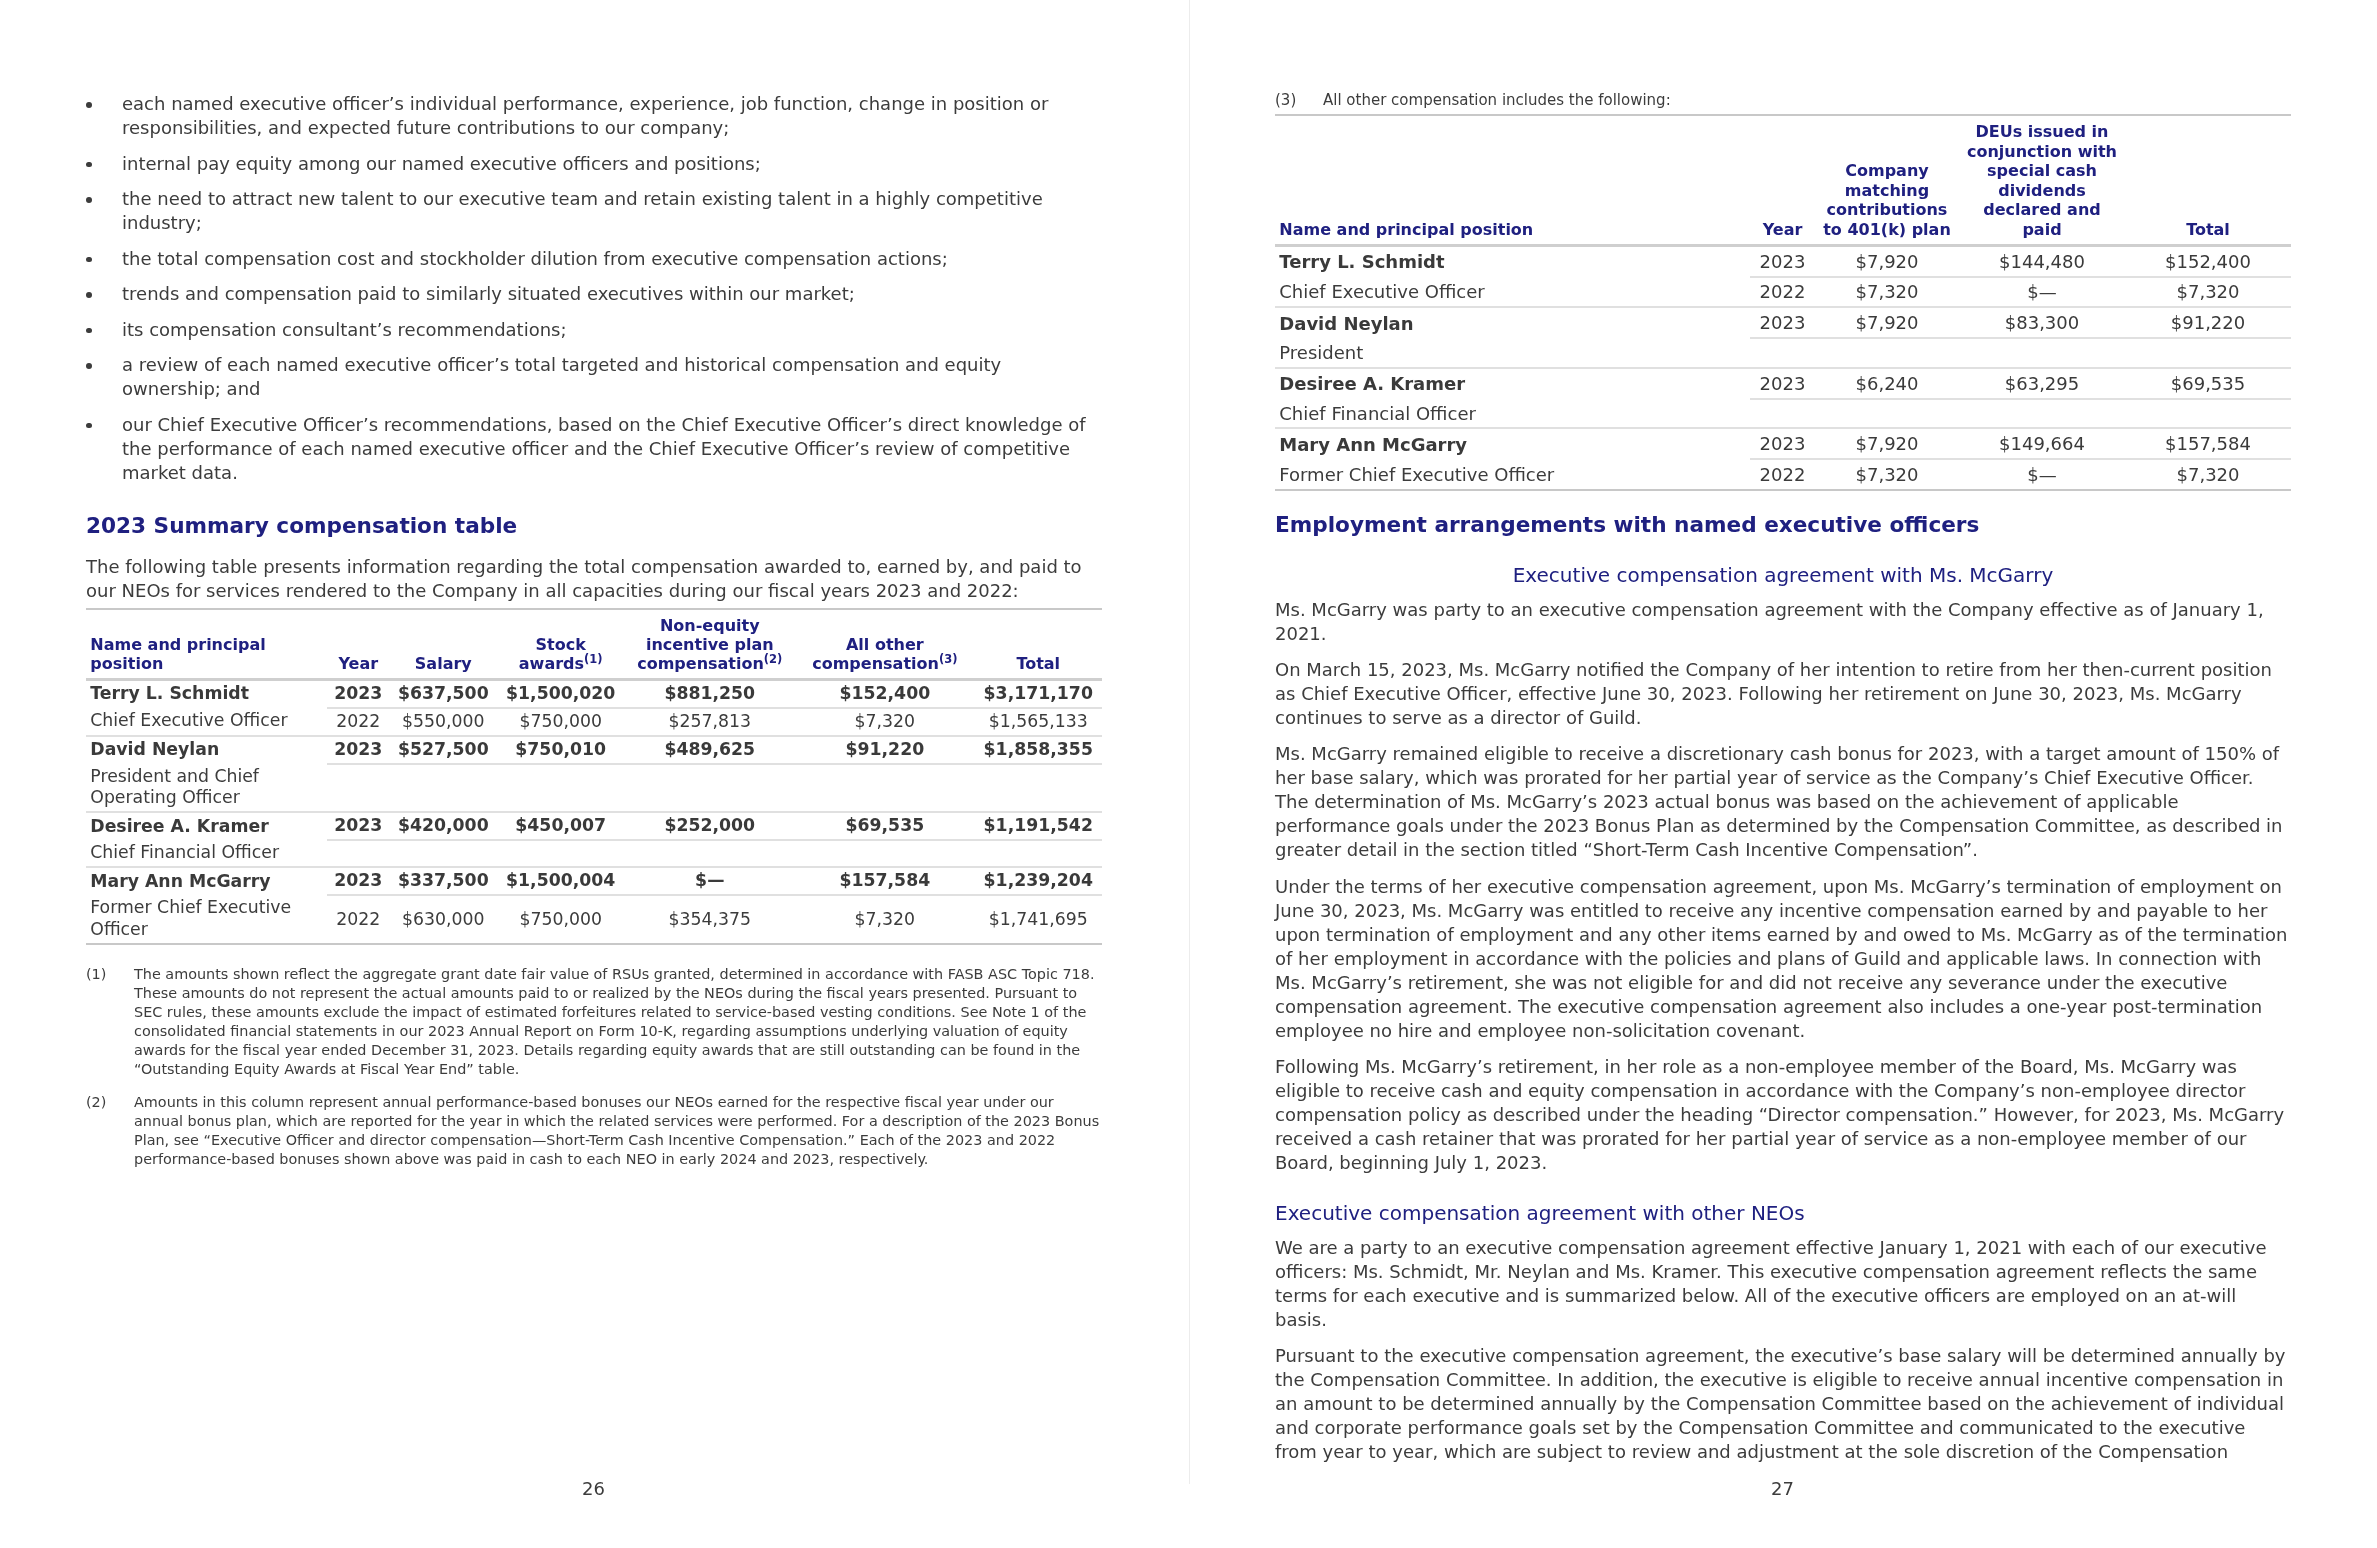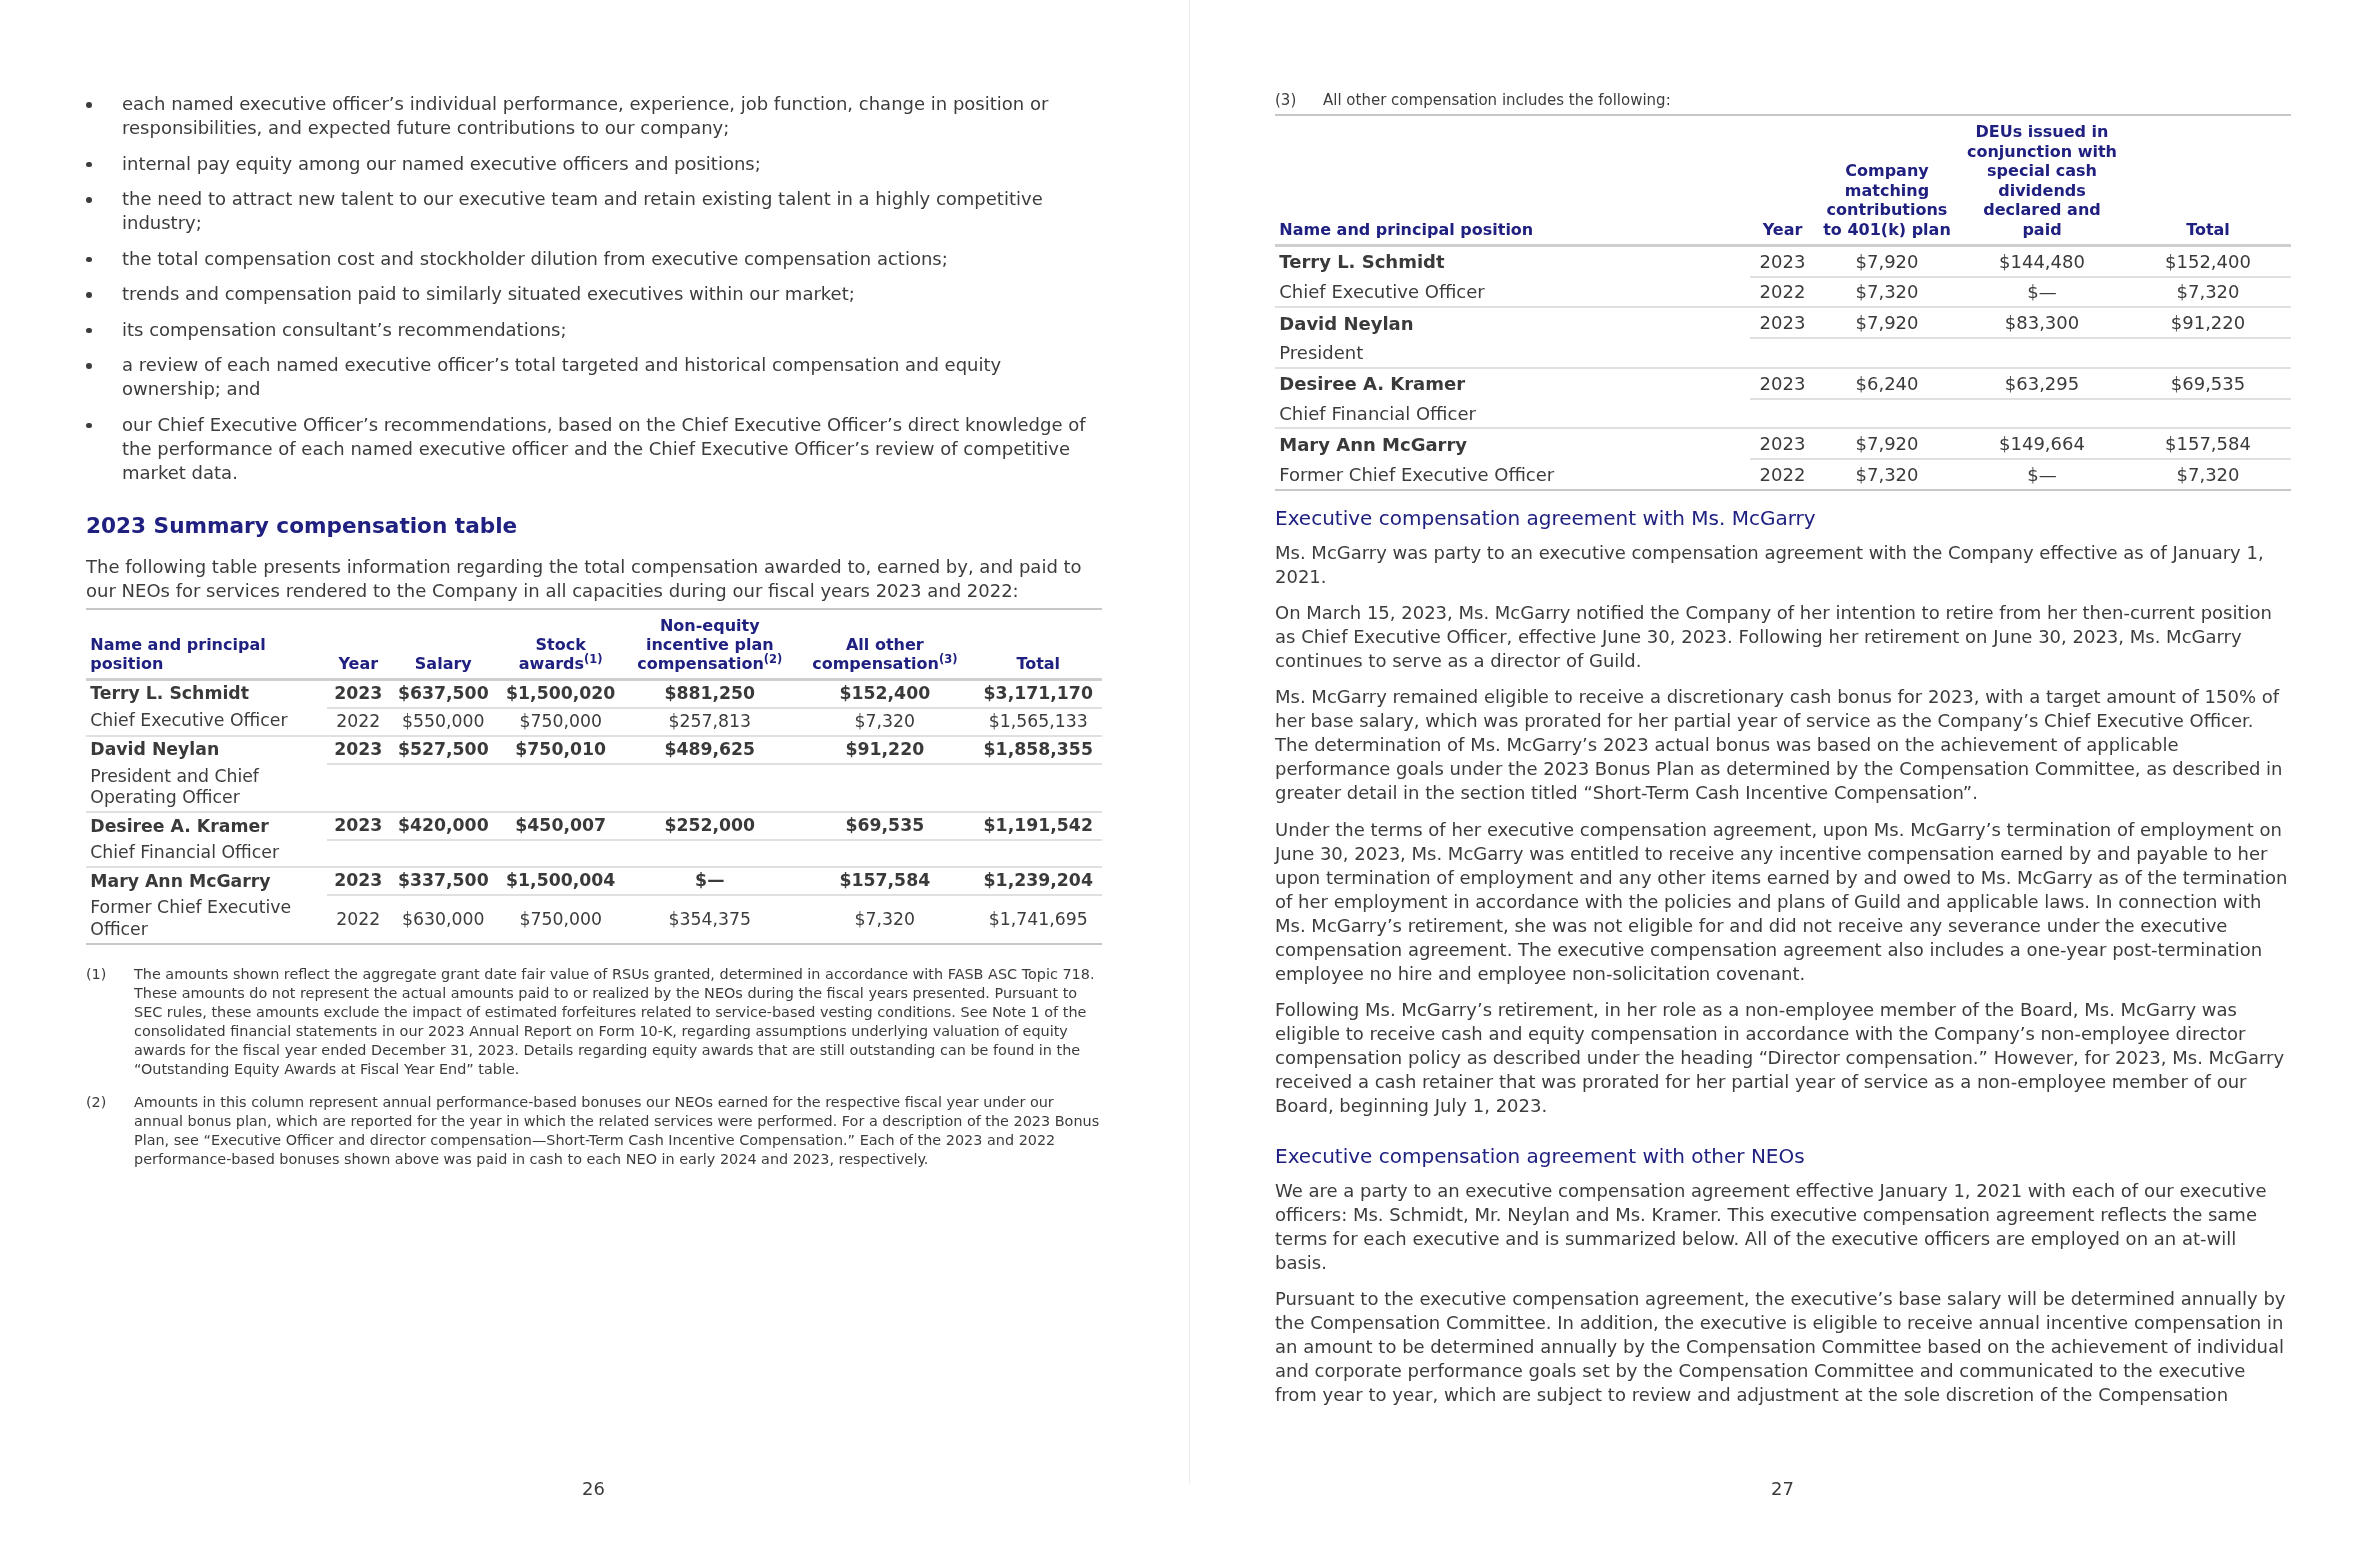--- a/index.html
+++ b/index.html
@@ -251,21 +251,22 @@
         <tr class="last">
           <td class="name">Former Chief Executive Officer</td>
           <td class="num">2022</td>
           <td class="num">$7,320</td>
           <td class="num">$—</td>
           <td class="num">$7,320</td>
         </tr>
       </tbody>
     </table>
 
-    <div class="h3" style="margin-top:14px;">Executive compensation agreement with Ms. McGarry</div>
+    <div class="h2" style="margin-top:20px;">Employment arrangements with named executive officers</div>
+    <div class="h3" style="margin-top:24px;text-align:center;">Executive compensation agreement with Ms. McGarry</div>
     <p class="body-text" style="margin-top:10px;">Ms. McGarry was party to an executive compensation agreement with the Company effective as of January 1, 2021.</p>
     <p class="body-text" style="margin-top:12.2px;">On March 15, 2023, Ms. McGarry notified the Company of her intention to retire from her then-current position as Chief Executive Officer, effective June 30, 2023. Following her retirement on June 30, 2023, Ms. McGarry continues to serve as a director of Guild.</p>
     <p class="body-text" style="margin-top:12.2px;">Ms. McGarry remained eligible to receive a discretionary cash bonus for 2023, with a target amount of 150% of her base salary, which was prorated for her partial year of service as the Company’s Chief Executive Officer. The determination of Ms. McGarry’s 2023 actual bonus was based on the achievement of applicable performance goals under the 2023 Bonus Plan as determined by the Compensation Committee, as described in greater detail in the section titled “Short-Term Cash Incentive Compensation”.</p>
     <p class="body-text" style="margin-top:12.2px;">Under the terms of her executive compensation agreement, upon Ms. McGarry’s termination of employment on June 30, 2023, Ms. McGarry was entitled to receive any incentive compensation earned by and payable to her upon termination of employment and any other items earned by and owed to Ms. McGarry as of the termination of her employment in accordance with the policies and plans of Guild and applicable laws. In connection with Ms. McGarry’s retirement, she was not eligible for and did not receive any severance under the executive compensation agreement. The executive compensation agreement also includes a one-year post-termination employee no hire and employee non-solicitation covenant.</p>
     <p class="body-text" style="margin-top:12.2px;">Following Ms. McGarry’s retirement, in her role as a non-employee member of the Board, Ms. McGarry was eligible to receive cash and equity compensation in accordance with the Company’s non-employee director compensation policy as described under the heading “Director compensation.” However, for 2023, Ms. McGarry received a cash retainer that was prorated for her partial year of service as a non-employee member of our Board, beginning July 1, 2023.</p>
 
     <div class="h3" style="margin-top:25px;">Executive compensation agreement with other NEOs</div>
     <p class="body-text" style="margin-top:10px;">We are a party to an executive compensation agreement effective January 1, 2021 with each of our executive officers: Ms. Schmidt, Mr. Neylan and Ms. Kramer. This executive compensation agreement reflects the same terms for each executive and is summarized below. All of the executive officers are employed on an at-will basis.</p>
     <p class="body-text" style="margin-top:12.2px;">Pursuant to the executive compensation agreement, the executive’s base salary will be determined annually by the Compensation Committee. In addition, the executive is eligible to receive annual incentive compensation in an amount to be determined annually by the Compensation Committee based on the achievement of individual and corporate performance goals set by the Compensation Committee and communicated to the executive from year to year, which are subject to review and adjustment at the sole discretion of the Compensation</p>
   </div>

